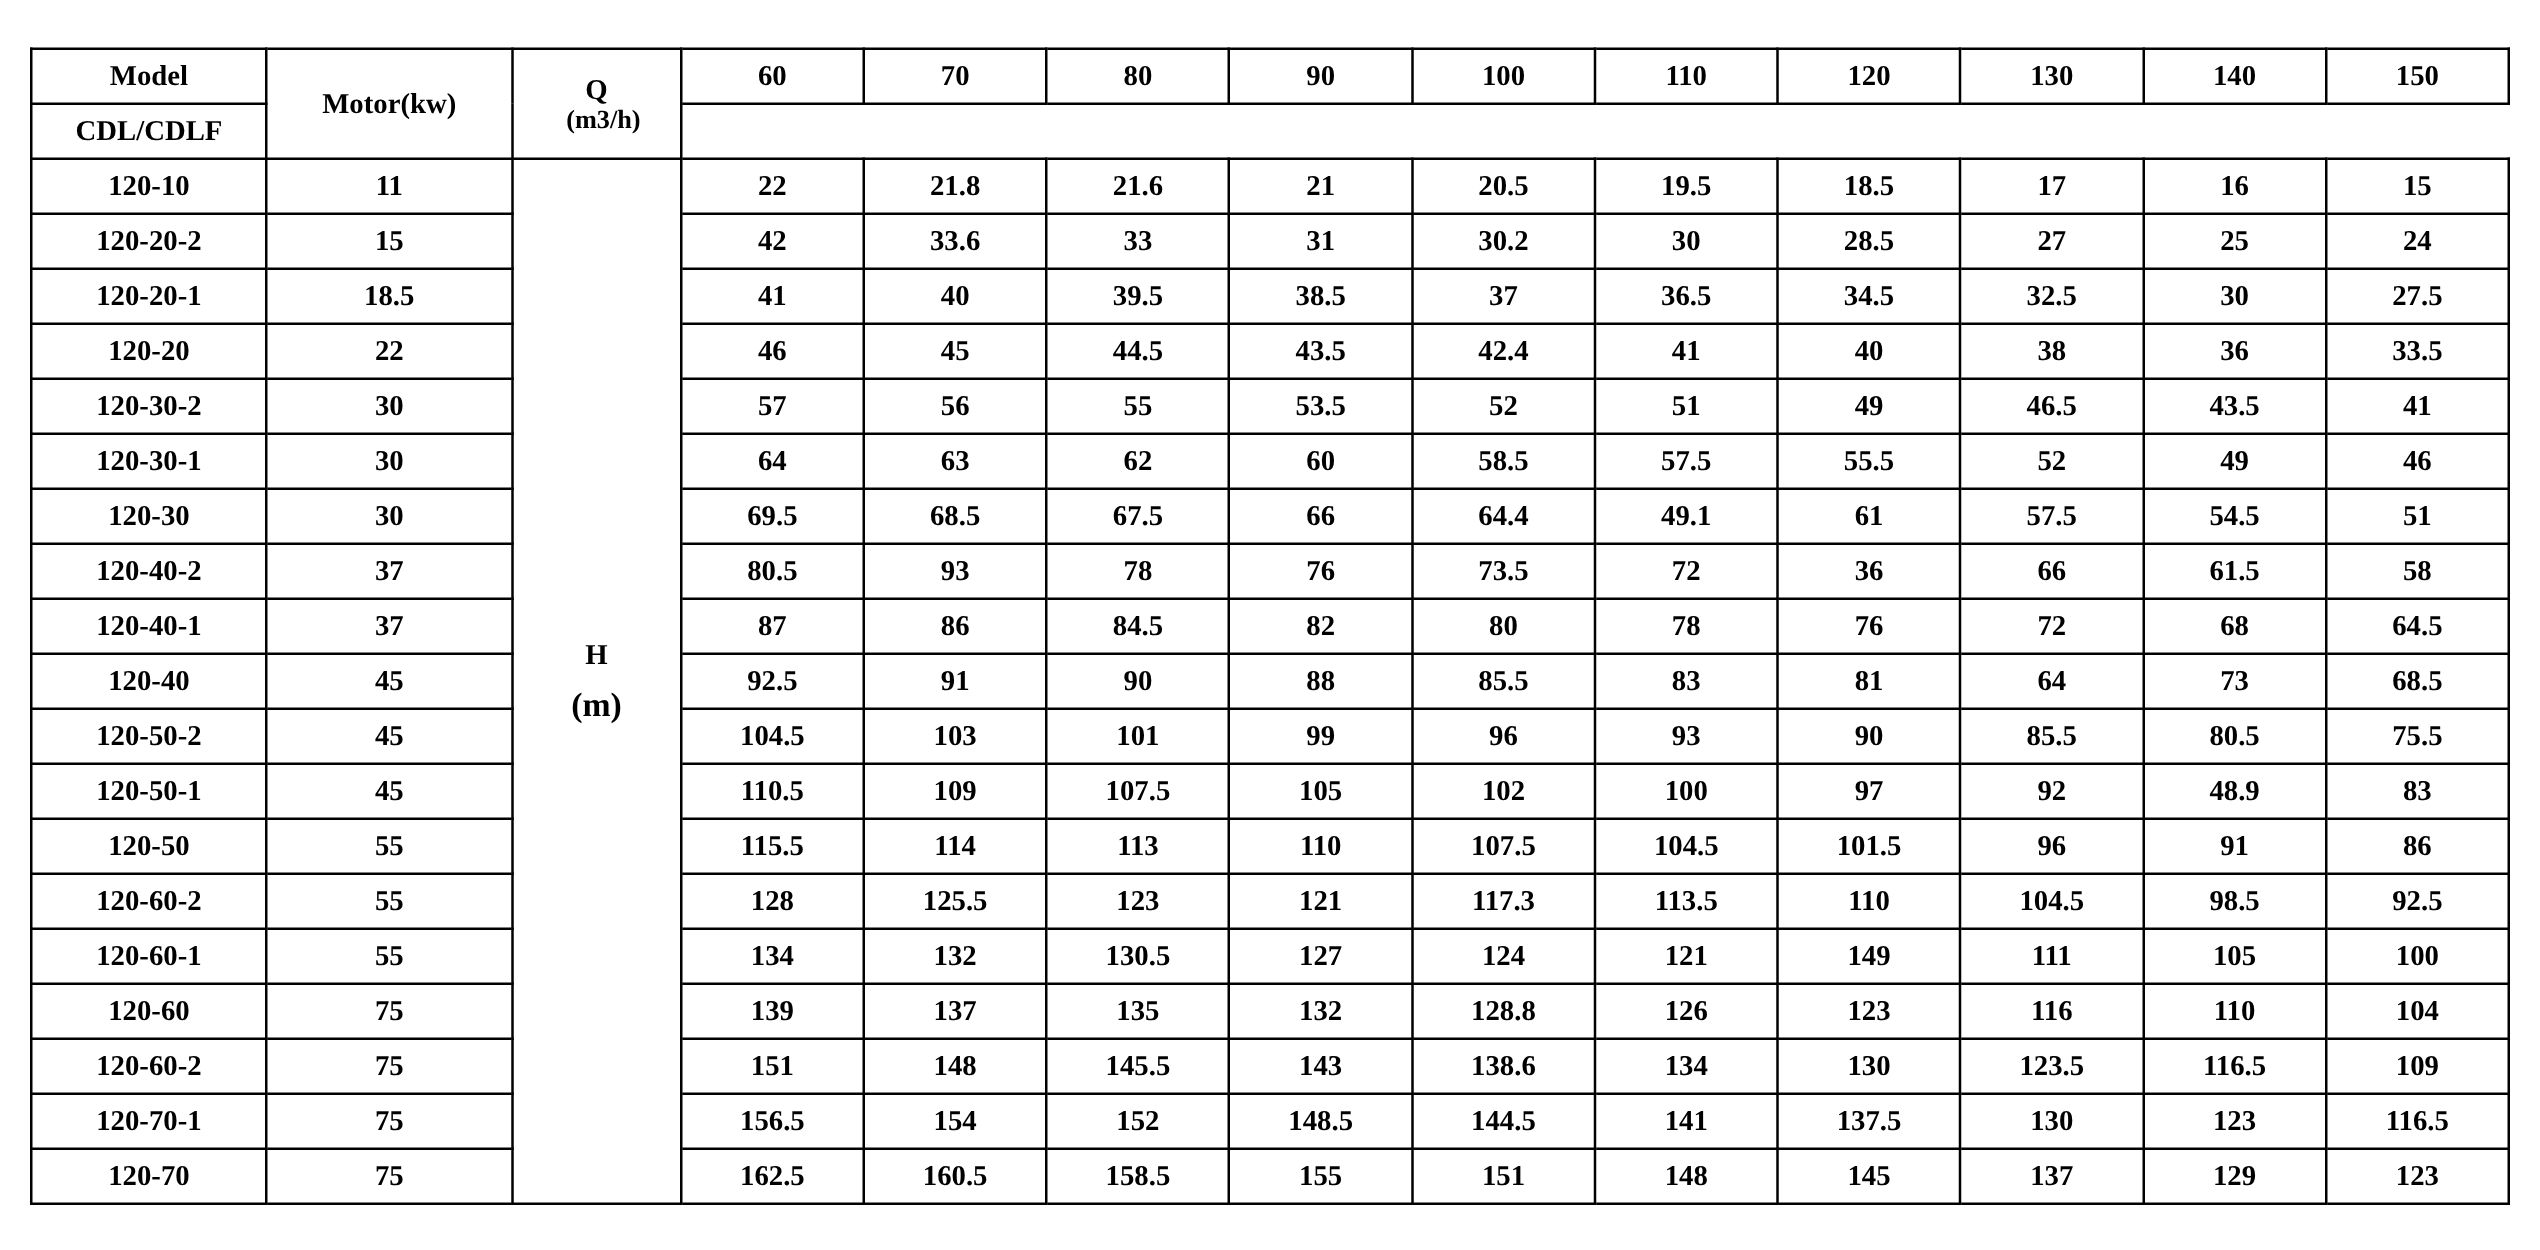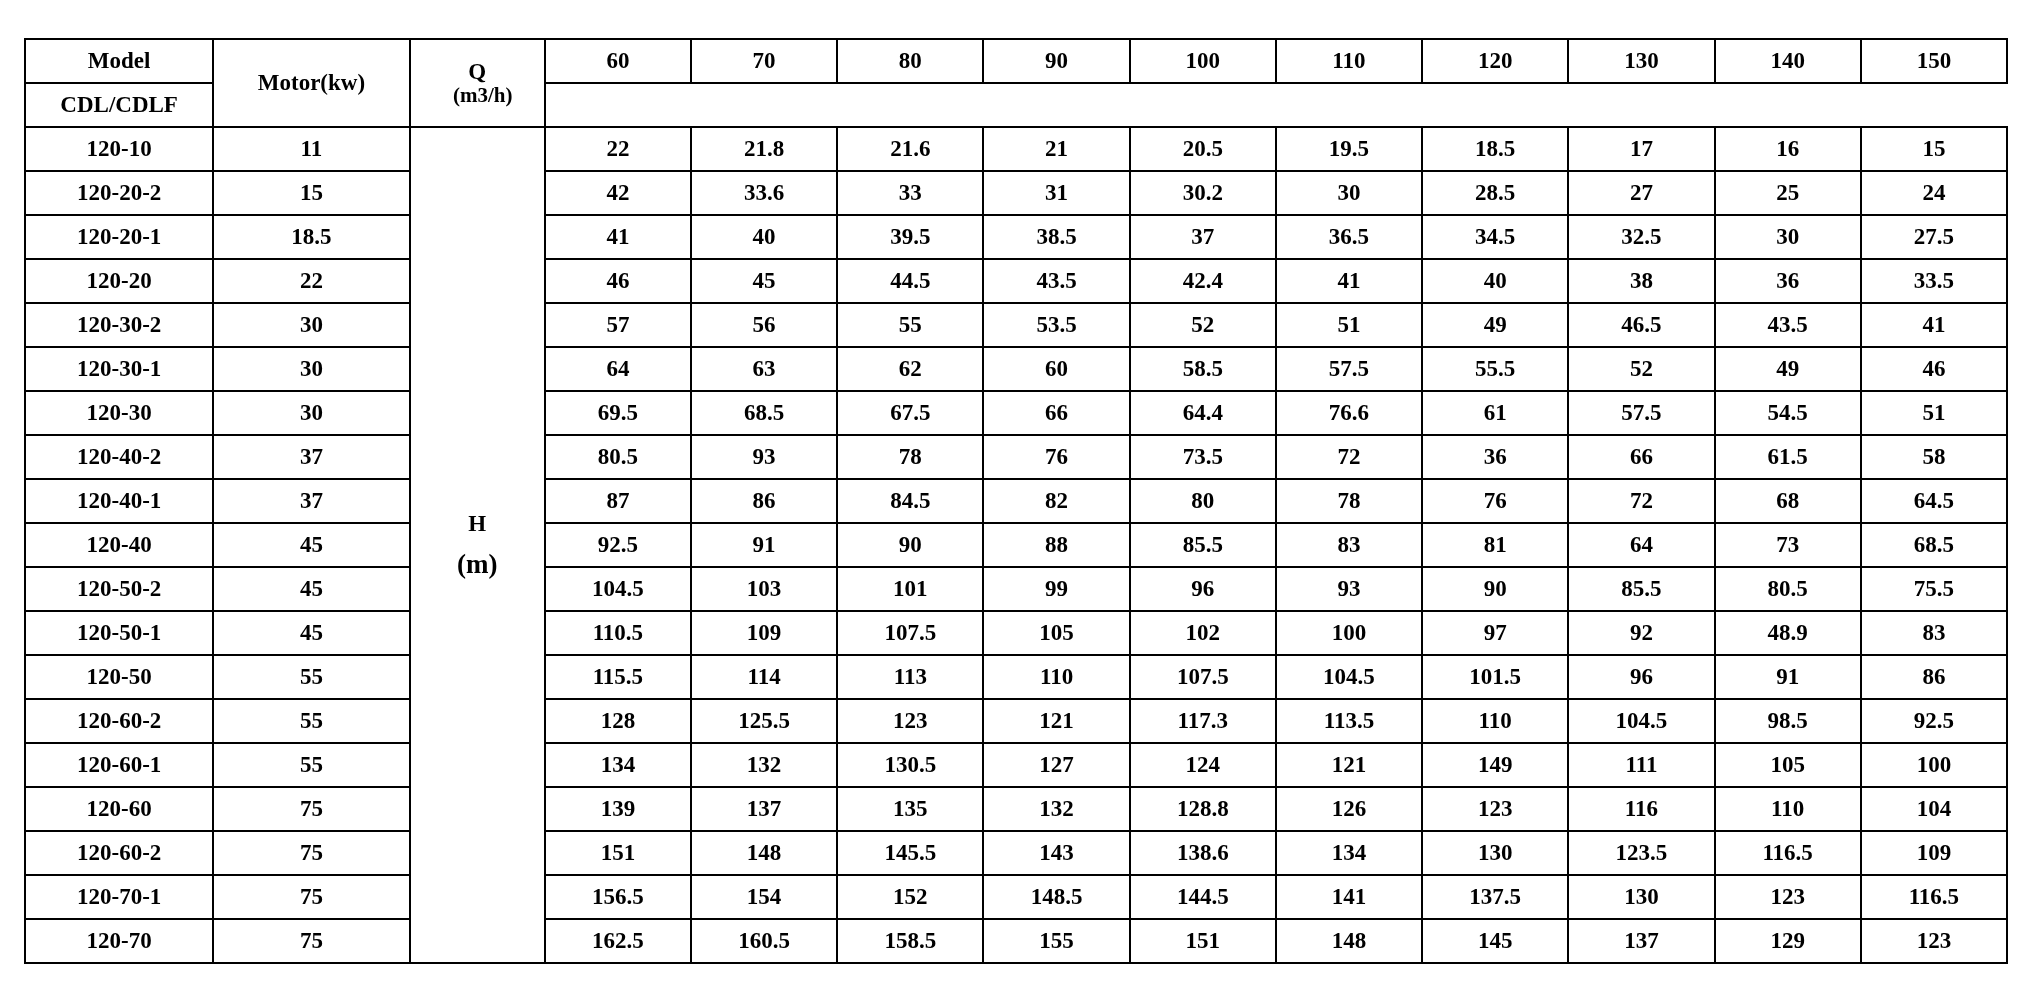--- a/index.html
+++ b/index.html
@@ -212,21 +212,21 @@
           <td class="cell-h">46</td>
         </tr>
         <tr>
           <td class="cell-model">120-30</td>
           <td class="cell-motor">30</td>
           <td class="cell-h">69.5</td>
           <td class="cell-h">68.5</td>
           <td class="cell-h">67.5</td>
           <td class="cell-h">66</td>
           <td class="cell-h">64.4</td>
-          <td class="cell-h">76.6</td>
+          <td class="cell-h">49.1</td>
           <td class="cell-h">61</td>
           <td class="cell-h">57.5</td>
           <td class="cell-h">54.5</td>
           <td class="cell-h">51</td>
         </tr>
         <tr>
           <td class="cell-model">120-40-2</td>
           <td class="cell-motor">37</td>
           <td class="cell-h">80.5</td>
           <td class="cell-h">93</td>

